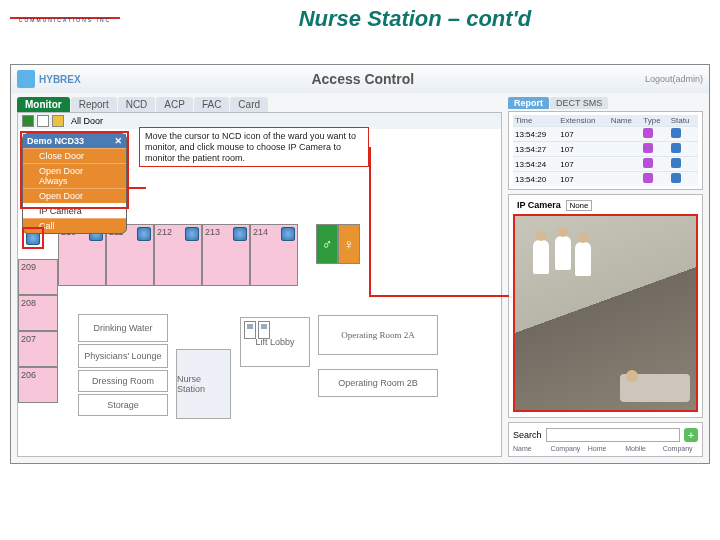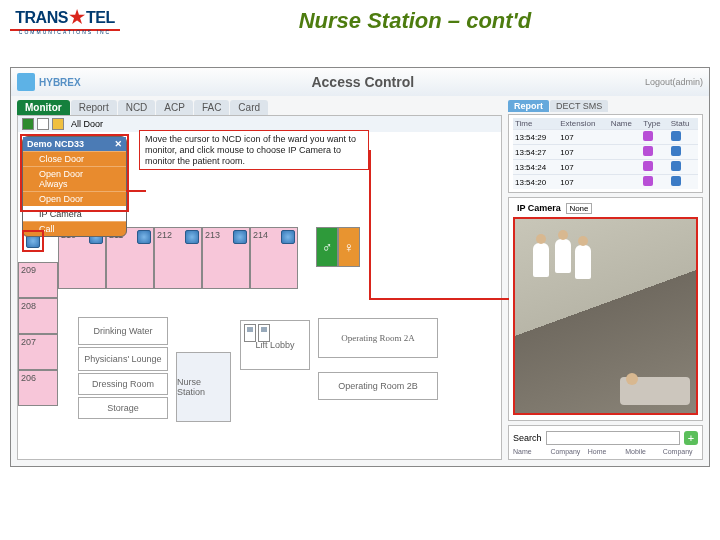--- a/index.html
+++ b/index.html
@@ -5,21 +5,21 @@
   * { box-sizing: border-box; margin: 0; padding: 0; }
   body { width: 720px; height: 540px; font-family: Arial, sans-serif; background: #fff; overflow: hidden; position: relative; }
   .slide-header { display: flex; align-items: center; padding: 6px 10px 2px; }
   .logo { display: flex; flex-direction: column; align-items: center; }
   .logo-row { display: flex; align-items: baseline; }
   .logo-trans { font-weight: bold; font-size: 16px; color: #003a70; letter-spacing: -0.5px; }
   .logo-s { color: #d9251c; font-weight: bold; font-size: 18px; margin: 0 1px; }
   .logo-tel { font-weight: bold; font-size: 16px; color: #003a70; letter-spacing: -0.5px; }
   .logo-sub { font-size: 5px; color: #003a70; letter-spacing: 2px; margin-top: -2px; }
   .logo-under { width: 110px; height: 2px; background: #d9251c; margin-top: 1px; }
-  .slide-title { flex: 1; text-align: center; font-size: 22px; font-weight: bold; font-style: italic; color: #4d7c0f; }
+  .slide-title { flex: 1; text-align: center; font-size: 22px; font-weight: bold; font-style: italic; color: #0f766e; }
   .app-frame { margin: 30px 10px 10px; border: 1px solid #888; height: 400px; background: #f5f6f7; display: flex; flex-direction: column; position: relative; }
   .app-top { height: 28px; background: linear-gradient(#fdfdfd,#e8eef4); display: flex; align-items: center; padding: 0 6px; font-size: 11px; color: #555; }
   .hybrex { color: #5690c5; font-weight: bold; font-size: 10px; margin-left: 4px; }
   .app-top-icon { width: 18px; height: 18px; background: #5db2e6; border-radius: 2px; }
   .app-title { flex: 1; text-align: center; font-size: 14px; font-weight: bold; color: #555; }
   .logout { font-size: 9px; color: #888; }
   .app-body { flex: 1; display: flex; gap: 6px; padding: 4px 6px 6px; overflow: hidden; }
   .panel-left { flex: 1; display: flex; flex-direction: column; }
   .panel-right { width: 195px; display: flex; flex-direction: column; gap: 4px; }
   .tabstrip { display: flex; font-size: 10px; gap: 1px; }
@@ -69,25 +69,20 @@
   .hdrs { display:flex; font-size:7px; color:#667; gap:2px; padding:1px 0; }
   .hdrs span { flex:1; }
   .elev { position:absolute; width:12px; height:18px; border:1px solid #888; background:#fff; }
   .elev::after { content:""; position:absolute; top:2px; left:2px; right:2px; height:5px; background:#9ab; }
 </style>
 </head>
 <body>
 
 <div class="slide-header">
   <div class="logo">
-    <div class="logo-row">
-      <span class="logo-trans">TRANS</span>
-      <span class="logo-s">★</span>
-      <span class="logo-tel">TEL</span>
-    </div>
     <div class="logo-under"></div>
     <div class="logo-sub">COMMUNICATIONS  INC</div>
   </div>
   <div class="slide-title">Nurse Station – cont'd</div>
 </div>
 
 <div class="app-frame">
   <div class="app-top">
     <div class="app-top-icon"></div>
     <span class="hybrex">HYBREX</span>

